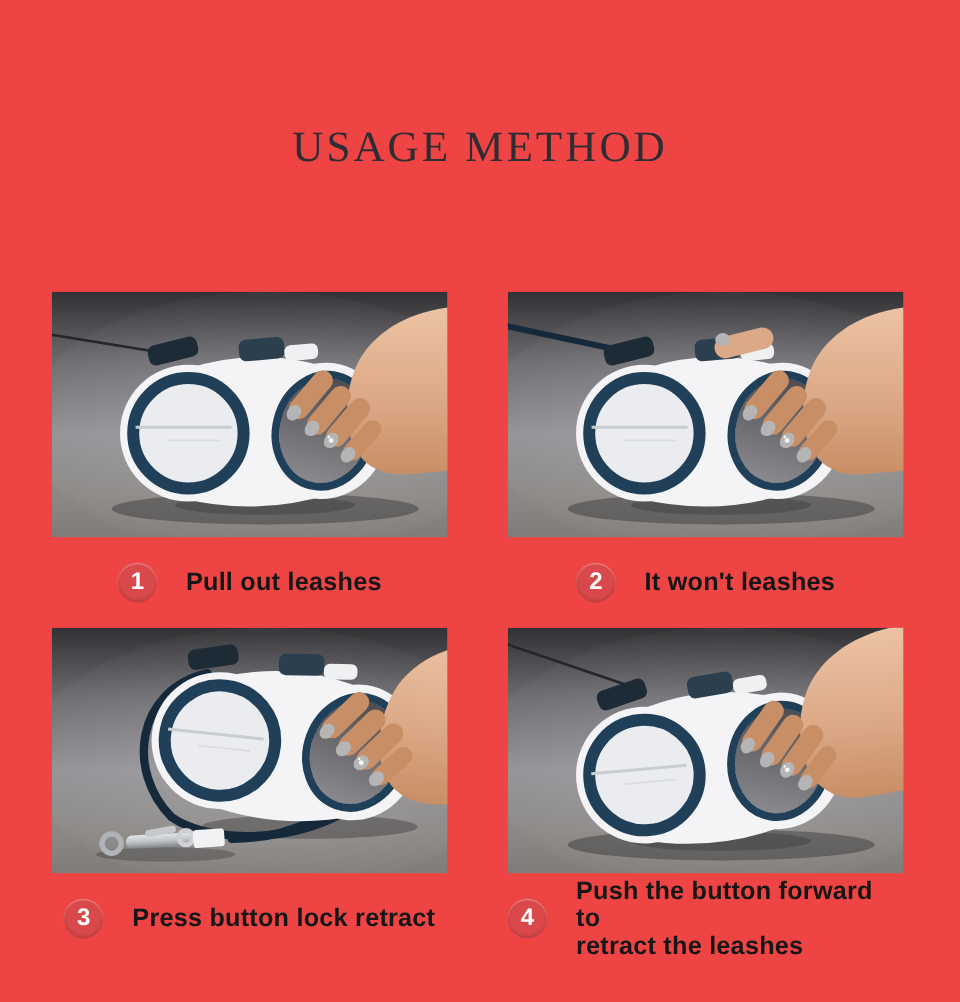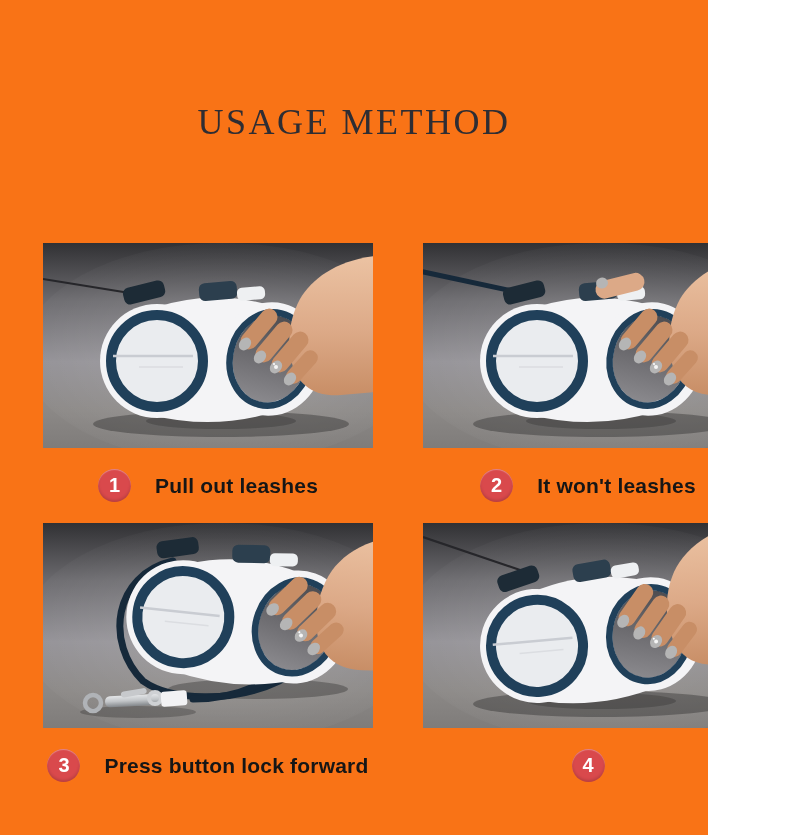--- a/index.html
+++ b/index.html
@@ -1,21 +1,21 @@
 <!DOCTYPE html>
 <html><head>
 <meta charset="utf-8">
 <style>
   html,body{margin:0;padding:0;}
   body{
     width:800px;height:835px;background:#ffffff;
     font-family:"Liberation Sans",sans-serif;
     -webkit-font-smoothing:antialiased;
   }
-  .page{position:relative;width:708px;height:835px;overflow:hidden;background:#f97316;}
+  .page{position:relative;width:800px;height:835px;overflow:hidden;background:#ef4444;}
   .title{
     position:absolute;top:102px;left:0;width:100%;
     margin:0;text-align:center;
     font-family:"Liberation Serif","DejaVu Serif",serif;
     font-weight:400;font-size:36px;letter-spacing:2.5px;
     color:#2e2d33;line-height:40px;
   }
   .grid{
     position:absolute;top:243px;left:43px;
     display:grid;
@@ -334,20 +334,24 @@
               <circle cx="233" cy="124" r="2" fill="#f5f5f5"></circle>
               <circle cx="231" cy="121" r="1" fill="#ffffff"></circle>
               <ellipse cx="247" cy="136" rx="5.5" ry="7" fill="#b5b5b5" transform="rotate(40 247 136)"></ellipse>
   </g>
     </g>
   </svg>
       </figure>
       <div class="caption">
         <div class="badge" style="background: rgb(217, 73, 76);">3</div>
         <div class="cap-text">
-          <div class="cap-line">Press button lock forward</div>
+          <div class="cap-line">Press button lock retract</div>
         </div>
       </div>
       <div class="caption">
         <div class="badge" style="background: rgb(217, 73, 76);">4</div>
+        <div class="cap-text">
+          <div class="cap-line">Push the button forward to</div>
+          <div class="cap-line">retract the leashes</div>
+        </div>
       </div>
     </div>
 </div>
 
 </body></html>

